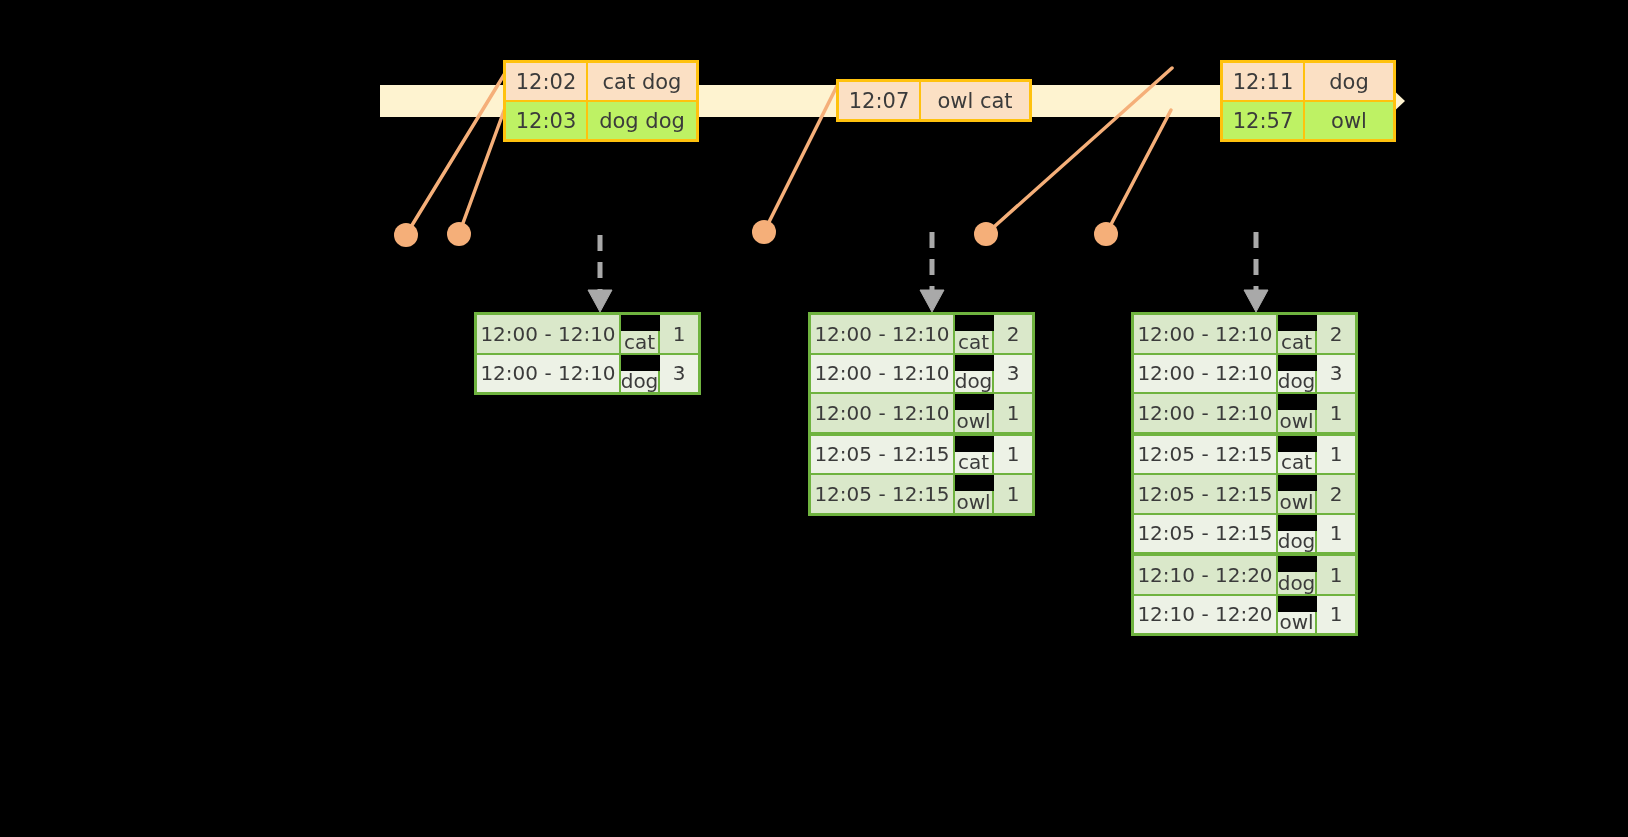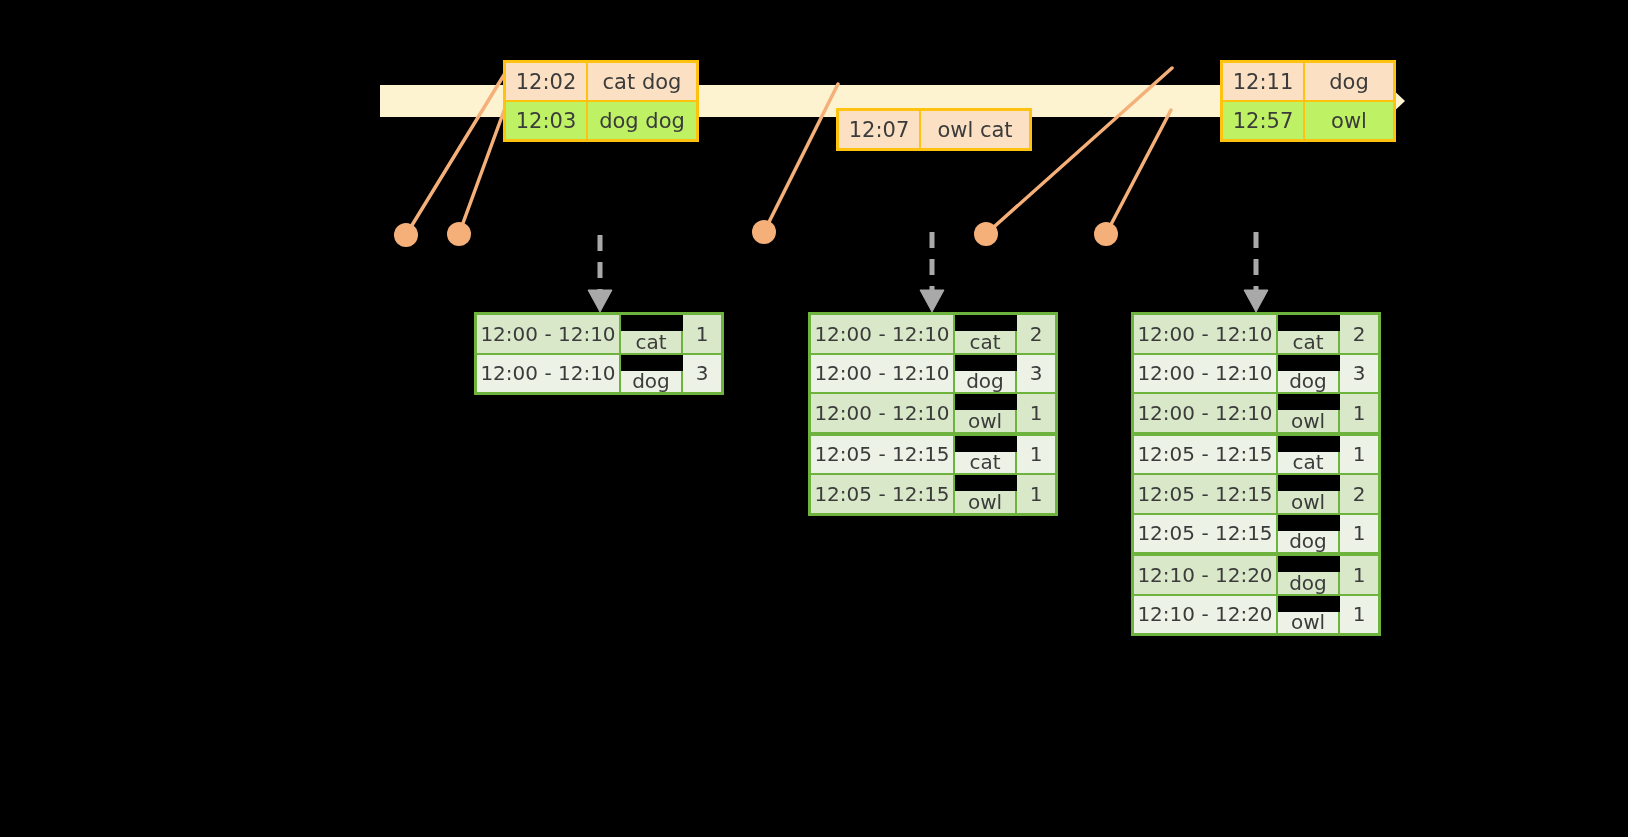--- a/index.html
+++ b/index.html
@@ -87,21 +87,21 @@
     justify-content: center;
     font-size: 20px;
     color: #3b3b3b;
     box-sizing: border-box;
   }
   .rs-window {
     width: 144px;
     border-right: 2px solid #6FB33F;
   }
   .rs-word {
-    width: 62px;
+    width: 39px;
     border-right: 2px solid #6FB33F;
     margin-top: 16px;
   }
   .rs-count {
     width: 38px;
   }
 </style>
 </head>
 <body>
 
@@ -150,21 +150,21 @@
     <div class="event-row shade-a">
       <div class="ev-cell ev-time">12:02</div>
       <div class="ev-cell ev-words">cat dog</div>
     </div>
     <div class="event-row shade-b">
       <div class="ev-cell ev-time">12:03</div>
       <div class="ev-cell ev-words">dog dog</div>
     </div>
   </div>
 
-  <div class="event-box" style="left:836px; top:79px; width:196px; height:43px;margin-top:29px;">
+  <div class="event-box" style="left:836px; top:79px; width:196px; height:43px;">
     <div class="event-row shade-a">
       <div class="ev-cell ev-time">12:07</div>
       <div class="ev-cell ev-words">owl cat</div>
     </div>
   </div>
 
   <div class="event-box" style="left:1220px; top:60px; width:176px; height:82px;">
     <div class="event-row shade-a">
       <div class="ev-cell ev-time">12:11</div>
       <div class="ev-cell ev-words">dog</div>

